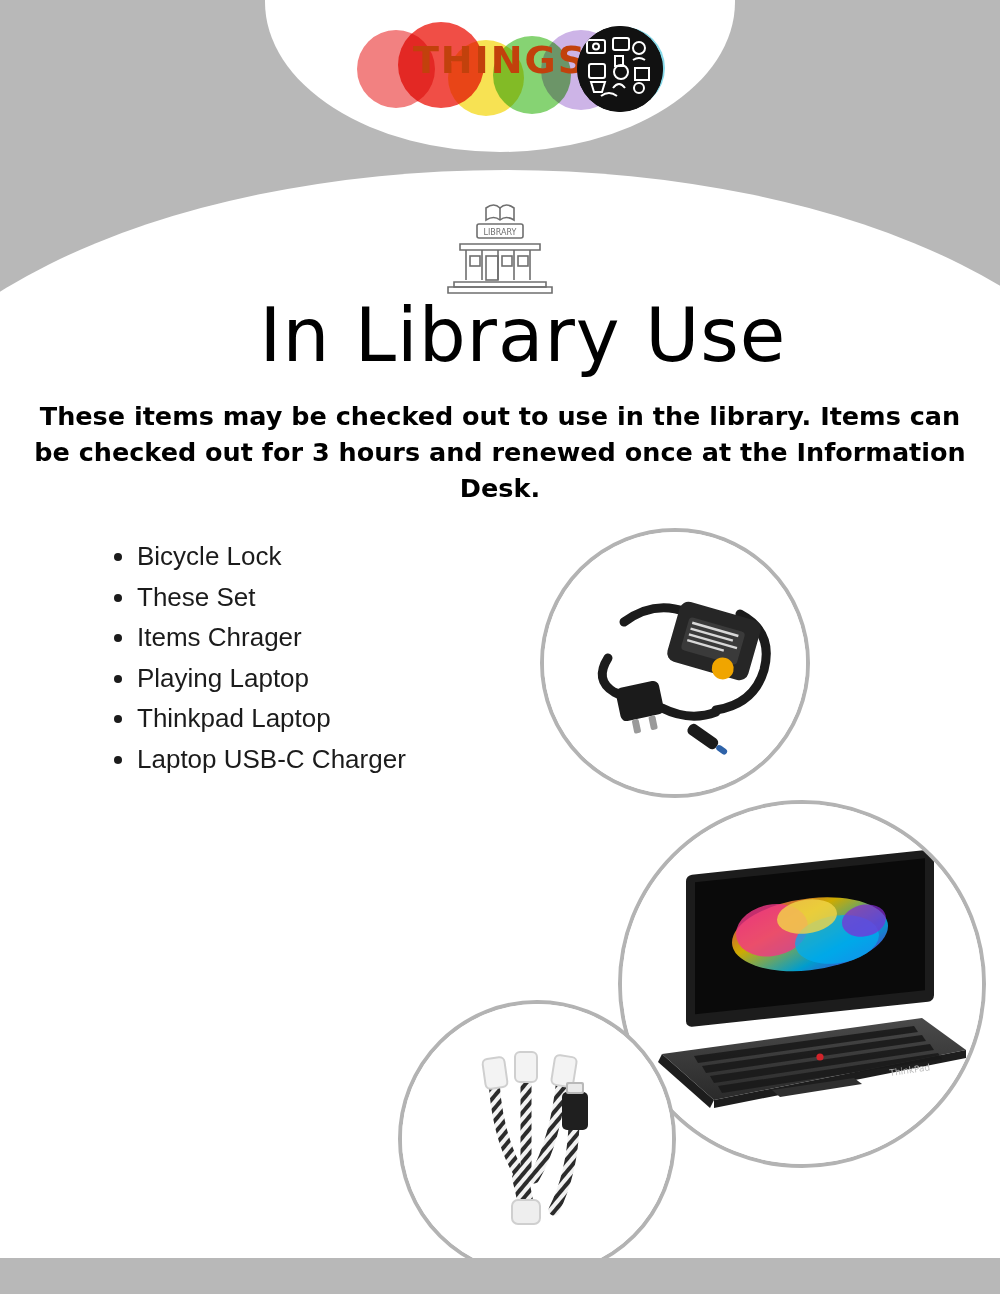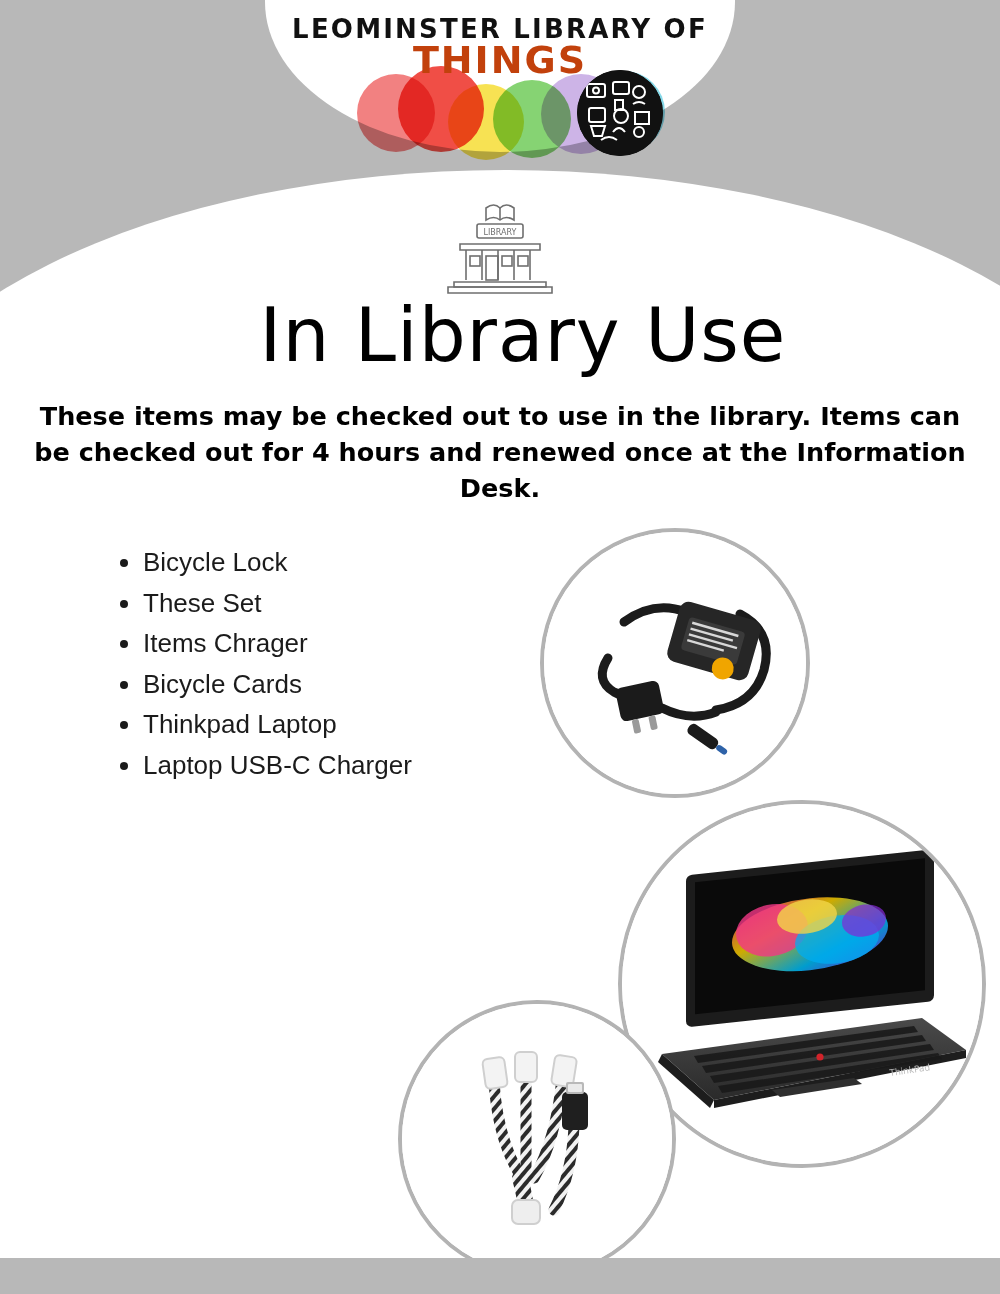--- a/index.html
+++ b/index.html
@@ -143,21 +143,21 @@
     color: #000;
     text-align: center;
   }
 
   
   .items {
     position: absolute;
     left: 96px;
     top: 525px;
     width: 430px;
-    margin: 17px;
+    margin: 11px;
     padding: 0 0 0 30px;
     list-style: disc;
   }
   .items li {
     font-family: "Liberation Sans", sans-serif;
     font-size: 26px;
     color: #1b1b1b;
     line-height: 40.5px;
   }
 
@@ -201,21 +201,20 @@
 </style>
 </head>
 <body>
 
 <div class="banner">
   <div class="banner-curve"></div>
   <div class="logo-circle"></div>
 </div>
 
 <div class="logo-wrap">
-  <div class="logo-title">LEOMINSTER LIBRARY OF</div>
   <div class="logo-blobs">
     <span class="blob b1"></span>
     <span class="blob b2"></span>
     <span class="blob b3"></span>
     <span class="blob b4"></span>
     <span class="blob b5"></span>
     <span class="blob b6"></span>
 
     <div class="logo-dark-circle">
       <svg viewBox="0 0 86 86" width="86" height="86" aria-hidden="true">
@@ -261,27 +260,27 @@
 
       <path d="M24 90 h92 v5 h-92 z"></path>
       <path d="M18 95 h104 v6 h-104 z"></path>
     </g>
     <text x="70" y="42.5" text-anchor="middle" font-family="DejaVu Sans, sans-serif" font-size="8" fill="#6f6f6f">LIBRARY</text>
   </svg>
 </div>
 
 <div class="headline">In Library Use</div>
 
-<div class="intro">These items may be checked out to use in the library. Items can be checked out for 4 hours and renewed once at the Information Desk.</div>
+<div class="intro">These items may be checked out to use in the library. Items can be checked out for 3 hours and renewed once at the Information Desk.</div>
 
 <ul class="items">
   <li>Bicycle Lock</li>
   <li>These Set</li>
   <li>Items Chrager</li>
-  <li>Bicycle Cards</li>
+  <li>Playing Laptop</li>
   <li>Thinkpad Laptop</li>
   <li>Laptop USB-C Charger</li>
 </ul>
 
 <div class="photo charger">
   <svg viewBox="0 0 262 262" aria-hidden="true">
     <rect width="262" height="262" fill="#ffffff"></rect>
 
     <g fill="none" stroke="#1b1b1b" stroke-width="9" stroke-linecap="round">
       <path d="M80 90 q30 -22 62 -10"></path>

